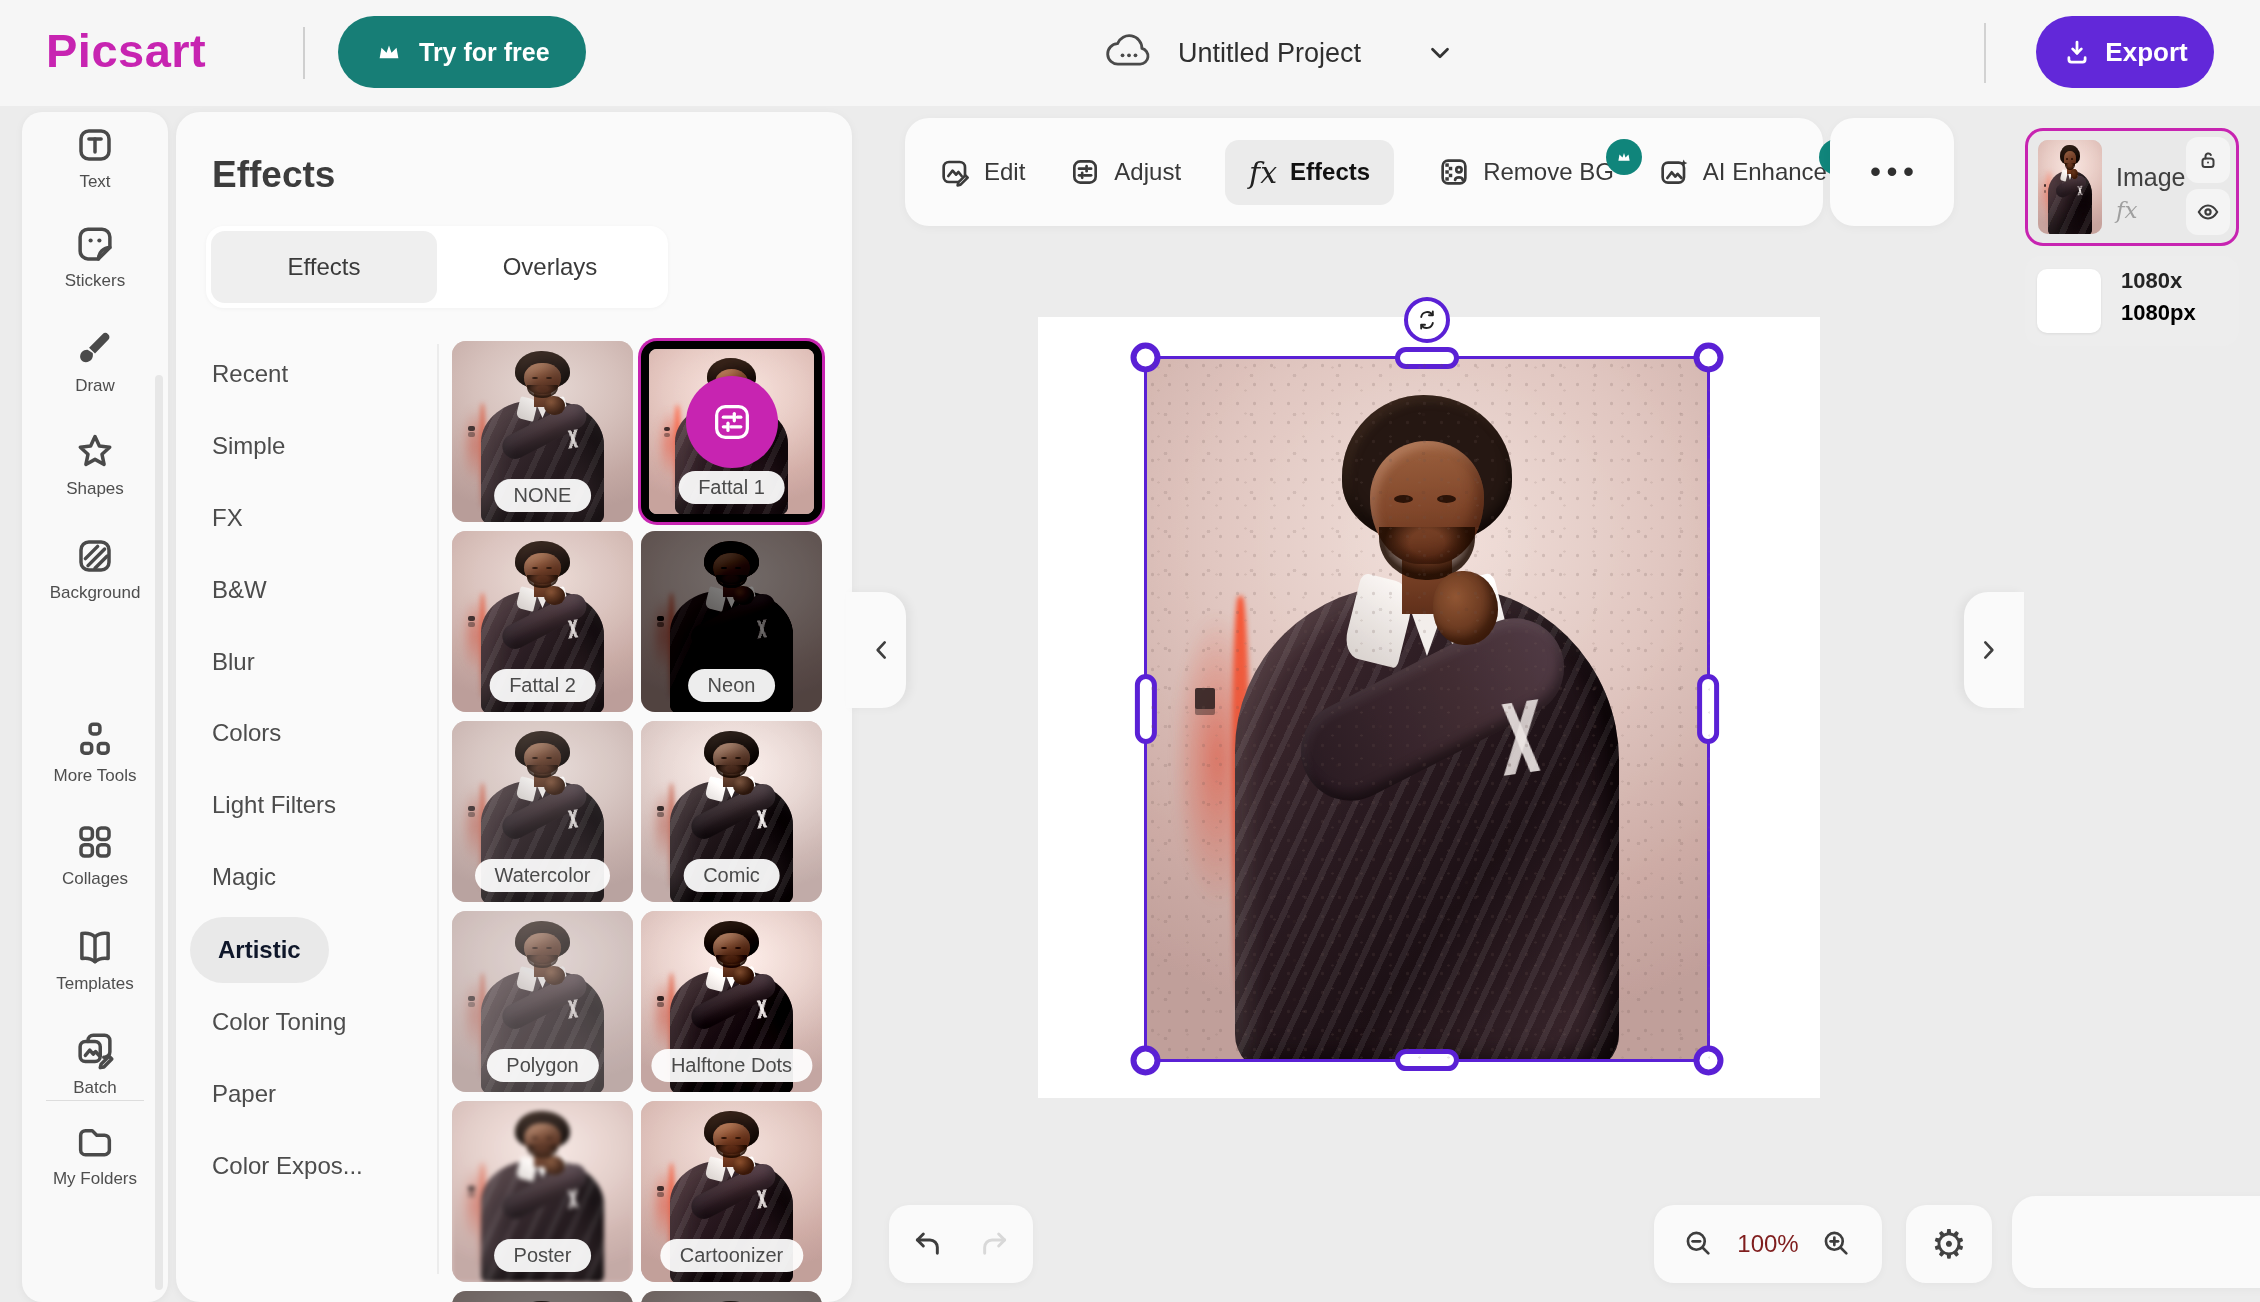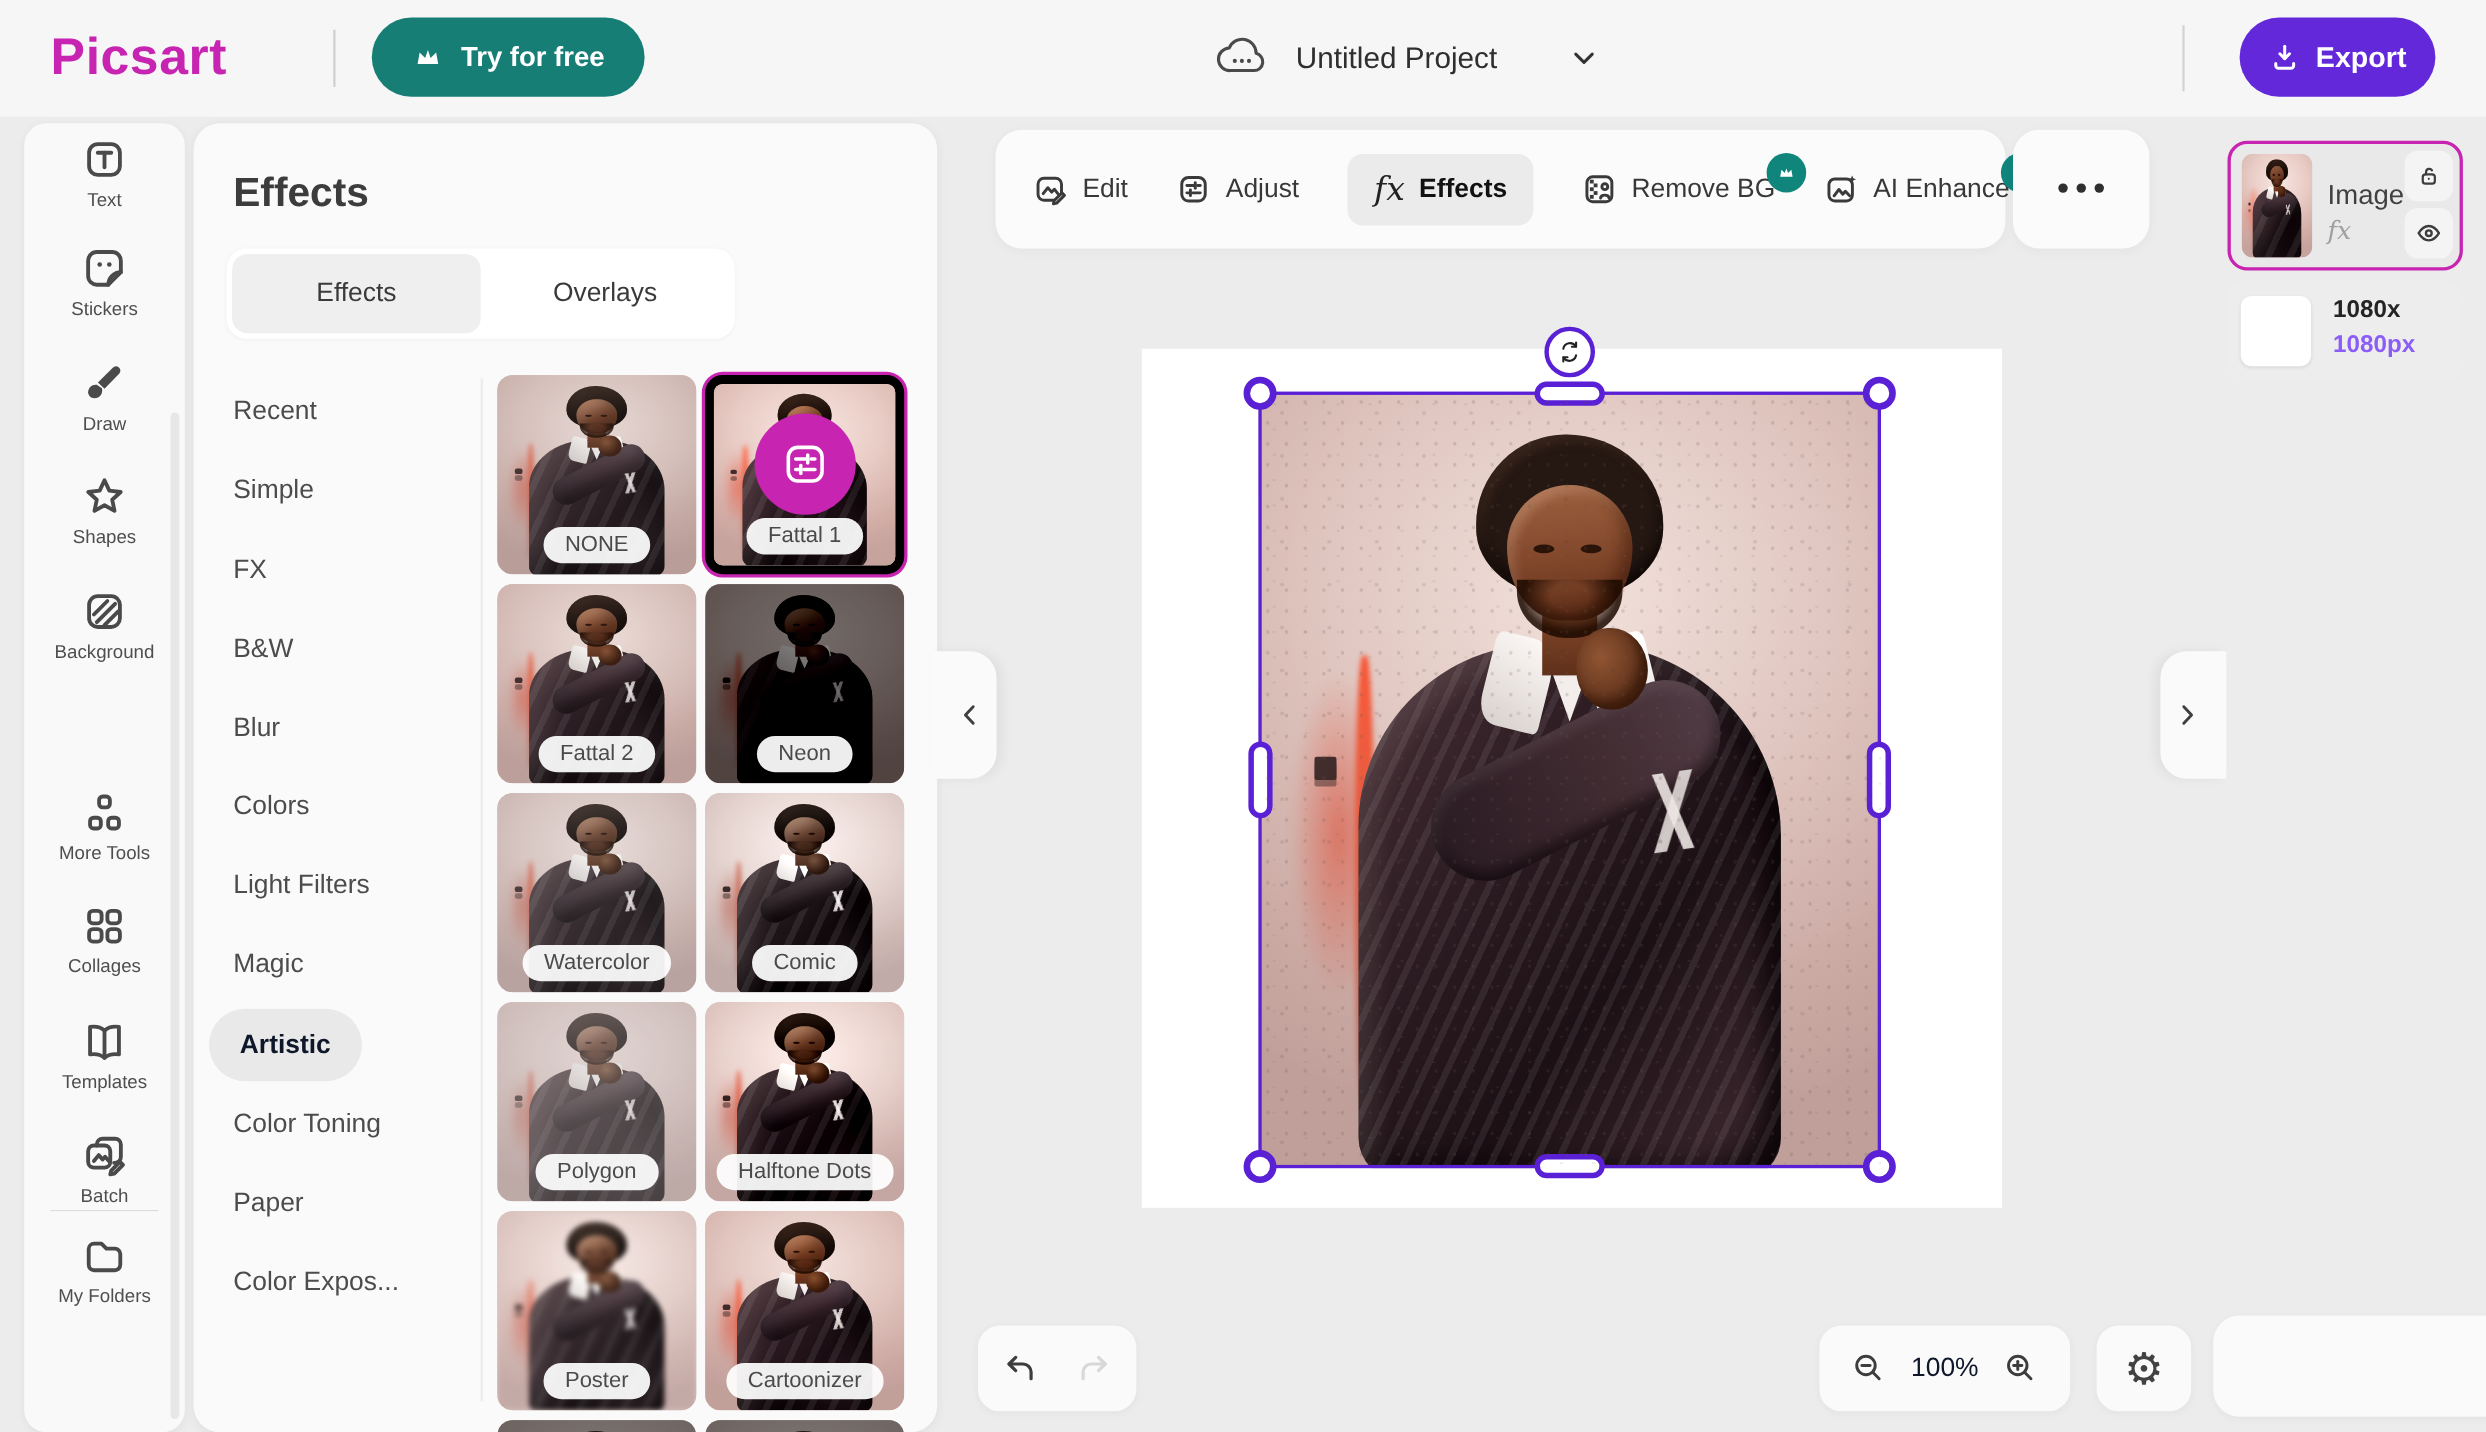--- a/index.html
+++ b/index.html
@@ -95,28 +95,28 @@
         border-radius:18px;border:3px solid #c724b1;box-sizing:border-box;cursor:pointer;}
   .layer-thumb{position:absolute;left:10px;top:9px;width:64px;height:94px;border-radius:10px;overflow:hidden;background:#d8c4c0;}
   .layer-name{position:absolute;left:88px;top:32px;font-size:25px;font-weight:500;color:#404040;}
   .layer-fx{position:absolute;left:88px;top:66px;font-size:23px;font-style:italic;color:#9f9f9f;font-family:"DejaVu Serif",serif;}
   .mini-btn{position:absolute;right:6px;width:44px;height:46px;border-radius:12px;background:rgba(255,255,255,.5);
         display:flex;align-items:center;justify-content:center;cursor:pointer;}
   .size-card{position:absolute;left:2025px;top:256px;width:214px;height:90px;background:#ededed;border-radius:16px;cursor:pointer;}
   .size-thumb{position:absolute;left:12px;top:13px;width:64px;height:64px;background:#ffffff;border-radius:10px;
         box-shadow:0 1px 3px rgba(0,0,0,.08);}
   .size-l1{position:absolute;left:96px;top:12px;font-size:22px;font-weight:600;color:#242424;}
-  .size-l2{position:absolute;left:96px;top:44px;font-size:22px;font-weight:600;color:#8b5cf6;}
+  .size-l2{position:absolute;left:96px;top:44px;font-size:22px;font-weight:600;color:#000000;}
 
   
   .undo-box{position:absolute;left:889px;top:1205px;width:144px;height:78px;background:#fafafa;border-radius:20px;
         display:flex;align-items:center;justify-content:center;gap:34px;box-shadow:0 2px 8px rgba(0,0,0,.04);}
   .zoom-box{position:absolute;left:1654px;top:1205px;width:228px;height:78px;background:#fafafa;border-radius:20px;
         display:flex;align-items:center;justify-content:center;gap:22px;box-shadow:0 2px 8px rgba(0,0,0,.04);
-        font-size:24px;color:#0f172a;font-weight:500;}
+        font-size:24px;color:#7f1d1d;font-weight:500;}
   .gear-btn{position:absolute;left:1906px;top:1205px;width:86px;height:78px;background:#fafafa;border-radius:20px;
         display:flex;align-items:center;justify-content:center;box-shadow:0 2px 8px rgba(0,0,0,.04);cursor:pointer;
         font-size:40px;color:#424242;}
   .corner-strip{position:absolute;left:2012px;top:1196px;width:300px;height:92px;background:#fafafa;border-radius:24px;
         box-shadow:0 2px 8px rgba(0,0,0,.04);}
   .click{cursor:pointer;}
 
   
   .art{position:absolute;inset:0;overflow:hidden;}
   .p-scene{position:absolute;inset:0;}

